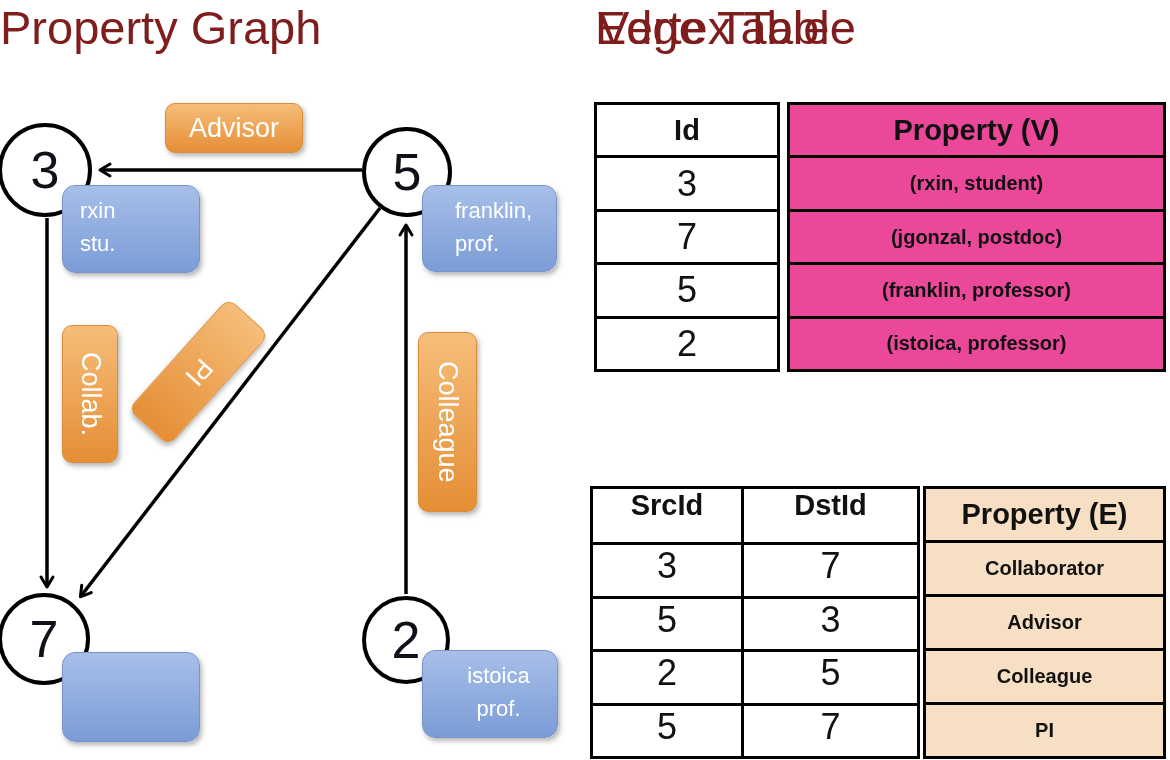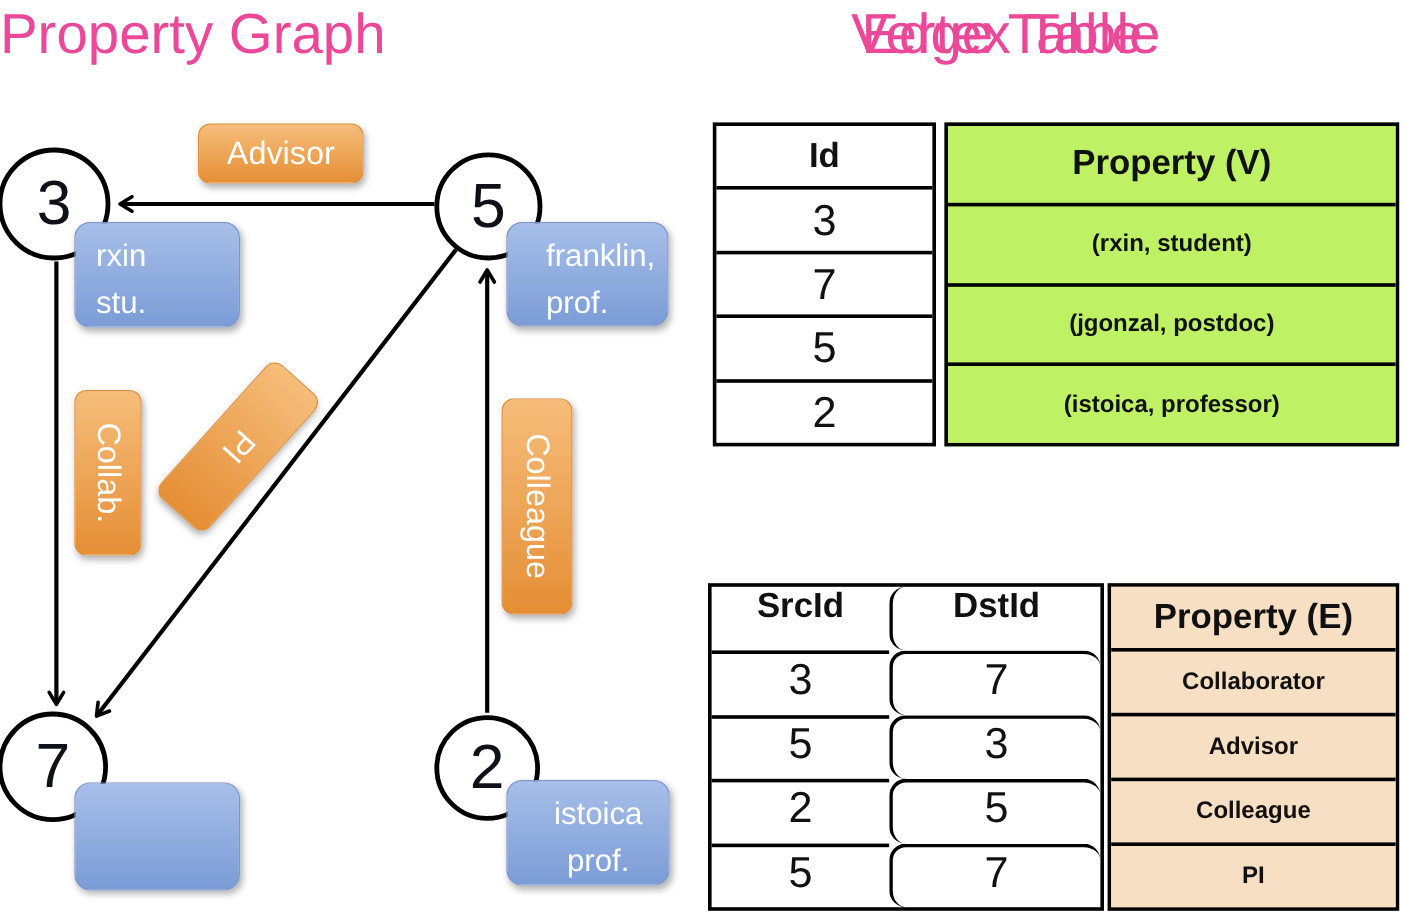--- a/index.html
+++ b/index.html
@@ -1,21 +1,21 @@
 <!DOCTYPE html>
 <html><head>
 <meta charset="utf-8">
 <style>
   html,body{margin:0;padding:0;background:#fff;}
   #stage{position:relative;width:1170px;height:760px;background:#fff;overflow:hidden;
          font-family:"Liberation Sans", sans-serif;color:#111;}
   .abs{position:absolute;}
 
   
-  .big-title{font-size:47px;font-weight:400;color:#ec4899;text-align:center;
+  .big-title{font-size:47px;font-weight:400;color:#7f1d1d;
              letter-spacing:0px;white-space:nowrap;}
 
   
   .node{position:absolute;border:4px solid #000;border-radius:50%;background:#fff;
         display:flex;align-items:center;justify-content:center;z-index:3;box-sizing:border-box;}
   .node span{font-size:52px;font-weight:400;color:#101018;}
 
   
   .epill{position:absolute;border-radius:10px;z-index:4;
          background:linear-gradient(#f6bd7a,#e58e35);
@@ -24,41 +24,41 @@
          display:flex;align-items:center;justify-content:center;box-sizing:border-box;}
   .epill span{color:#fff;font-size:27px;}
   .vtext span{writing-mode:vertical-rl;}
 
   
   .vbox{position:absolute;border-radius:13px;z-index:4;
         background:linear-gradient(#a7bfe9,#7b9cd6);
         border:1.5px solid #7a94c8;
         box-shadow:2px 3px 5px rgba(110,110,110,.5);
         padding:8px 0 0 17px;box-sizing:border-box;}
-  .vbox div{color:#fff;font-size:26px;line-height:1.5;white-space:nowrap;}
+  .vbox div{color:#fff;font-size:22px;line-height:1.5;white-space:nowrap;}
 
   
   svg.edges{position:absolute;left:0;top:0;z-index:1;}
   svg.edges line{stroke:#000;stroke-width:3.5px;}
 
   
   .tcol{position:absolute;border:3px solid #000;box-sizing:border-box;
         display:flex;flex-direction:column;background:#fff;}
   .tcol .cell{flex:1;display:flex;align-items:center;justify-content:center;
               box-sizing:border-box;}
   .tcol .cell + .cell{border-top:3px solid #000;}
   .cell.hdr span{font-weight:bold;font-size:29px;}
   .cell.num span{font-size:36px;}
   .cell.val span{font-size:20px;white-space:nowrap;font-weight:bold;}
-  .bluebg{background:#bef264;}
+  .bluebg{background:#ec4899;}
   .tanbg{background:#f7dfc4;}
   .duo{position:absolute;border:3px solid #000;box-sizing:border-box;
        display:grid;grid-template-columns:148px 1fr;background:#fff;}
   .duo .cell{display:flex;align-items:flex-start;justify-content:center;box-sizing:border-box;}
-  .duo .cell.c2{border-left:3px solid #000;border-radius:14px;}
+  .duo .cell.c2{border-left:3px solid #000;}
   .duo .cell.rsep{border-top:3px solid #000;}
 </style>
 </head>
 <body>
 
 <div id="stage">
 
   <svg class="edges" width="580" height="760" viewBox="0 0 580 760">
     <defs>
       <marker id="arr" viewBox="0 0 18 18" refX="13" refY="9" markerWidth="18" markerHeight="18" orient="auto" markerUnits="userSpaceOnUse">
@@ -138,20 +138,23 @@
     <div class="cell hdr bluebg">
       <span>Property (V)</span>
       </div>
     <div class="cell val bluebg">
       <span>(rxin, student)</span>
       </div>
     <div class="cell val bluebg">
       <span>(jgonzal, postdoc)</span>
       </div>
     <div class="cell val bluebg">
+      <span>(franklin, professor)</span>
+      </div>
+    <div class="cell val bluebg">
       <span>(istoica, professor)</span>
       </div>
   </div>
 
   <div class="abs big-title" style="left:595px;top:402;width:480px;">Edge Table</div>
 
   <div class="duo" style="left:590px;top:486px;width:330px;height:273px;grid-template-rows:repeat(5,1fr);">
     <div class="cell hdr c1">
       <span>SrcId</span>
       </div>

